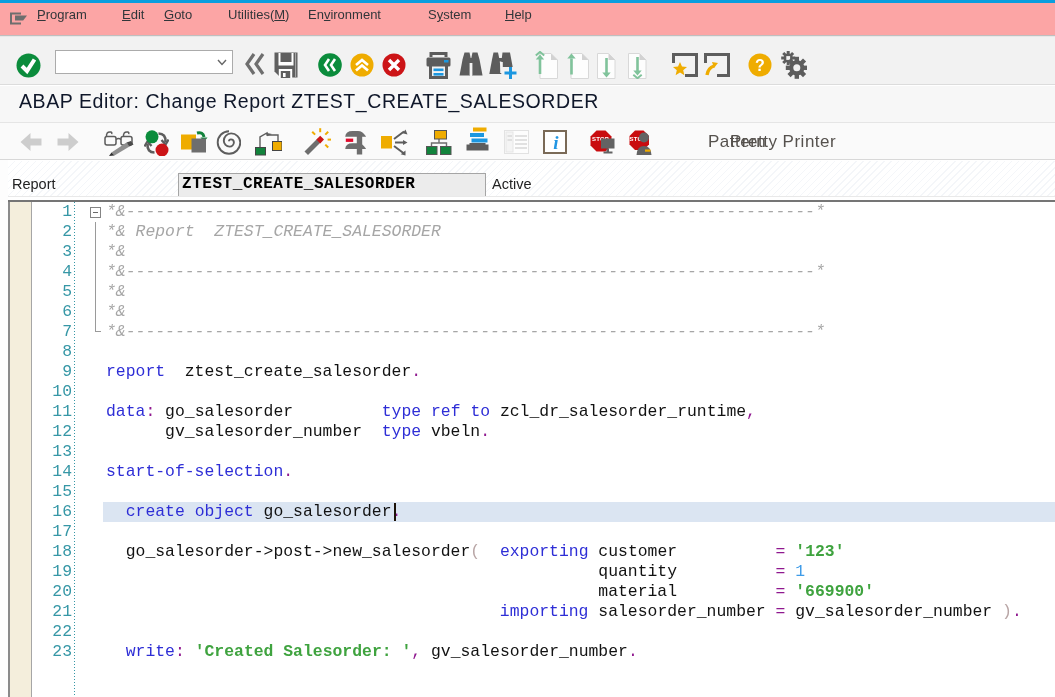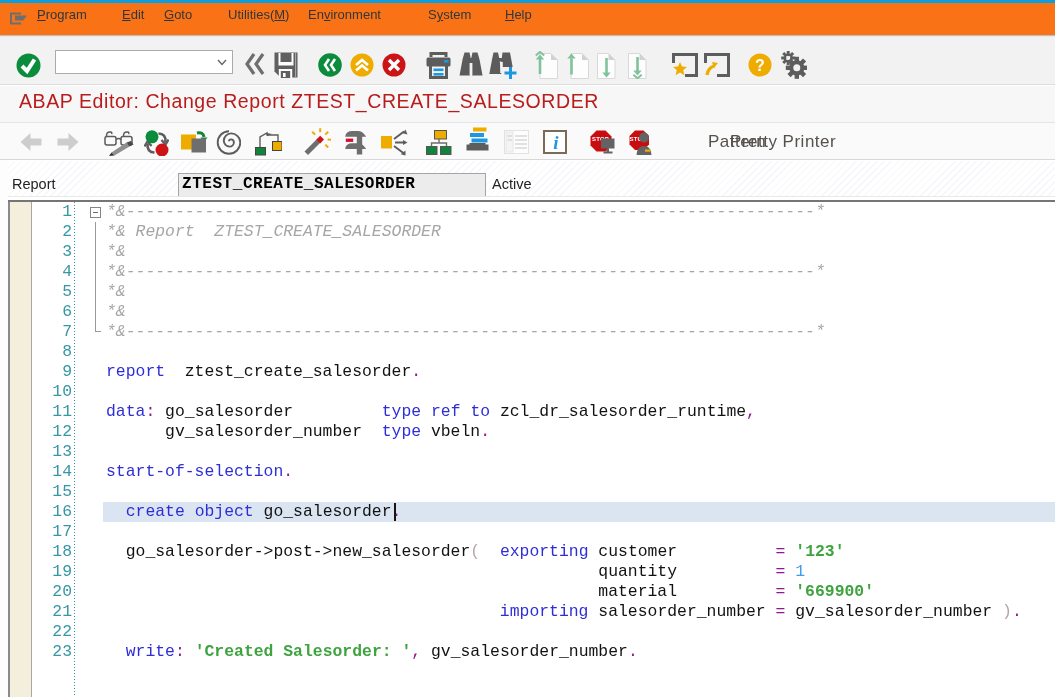--- a/index.html
+++ b/index.html
@@ -2,28 +2,28 @@
 <html><head>
 <meta charset="utf-8">
 <style>
 * { margin:0; padding:0; box-sizing:border-box; }
 html,body { width:1055px; height:697px; overflow:hidden; background:#fff;
   font-family:"Liberation Sans", sans-serif; }
 #app { position:relative; width:1055px; height:697px; }
 
 
 .blue-top { position:absolute; left:0; top:0; width:1055px; height:3px; background:#0a9ede; }
-.menubar { position:absolute; left:0; top:3px; width:1055px; height:33px; background:#f97316;
+.menubar { position:absolute; left:0; top:3px; width:1055px; height:33px; background:#fca5a5;
   border-bottom:1px solid #bfbfbf; box-shadow:0 1px 0 #e8e8e8; }
 .menubar .mi { position:absolute; top:4px; font-size:13px; color:#32363a; }
 .toolbar { position:absolute; left:0; top:37px; width:1055px; height:48px; background:#f2f2f2;
   border-bottom:1px solid #dcdcdc; }
 .titlebar { position:absolute; left:0; top:86px; width:1055px; height:37px; background:#f7f7f7;
   border-bottom:1px solid #e5e5e5; }
-.titlebar .t { position:absolute; left:19px; top:4px; font-size:19.5px; letter-spacing:0.58px; color:#b91c1c; }
+.titlebar .t { position:absolute; left:19px; top:4px; font-size:19.5px; letter-spacing:0.58px; color:#0f172a; }
 .apptoolbar { position:absolute; left:0; top:123px; width:1055px; height:37px; background:#fafafa;
   border-bottom:1px solid #d8d8d8; }
 .apptoolbar .btn-txt { position:absolute; top:9px; font-size:17px; letter-spacing:0.5px; color:#55514d; }
 .reportrow { position:absolute; left:0; top:161px; width:1055px; height:36px; background:#ffffff; }
 .hatch { background-image:repeating-linear-gradient(135deg, rgba(205,214,228,0.22) 0 1px, transparent 1px 5px); }
 .reportrow .lbl { position:absolute; font-size:14.5px; color:#222; }
 .field { position:absolute; left:178px; top:12px; width:308px; height:24px; background:#ececec;
   border:1px solid #a5a5a5; font-family:"Liberation Mono", monospace; font-size:16px;
   color:#000; line-height:21px; padding-left:3px; letter-spacing:0.55px; font-weight:bold;}
 .rule196 { position:absolute; left:0; top:196px; width:1055px; height:1px; background:#e9e9e9; }

